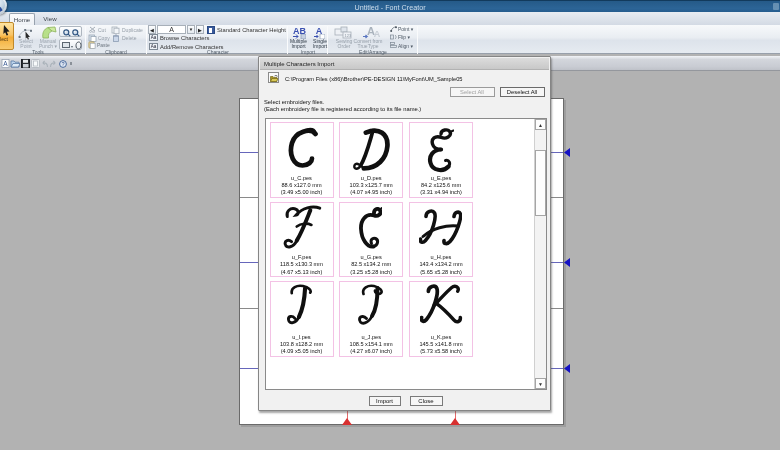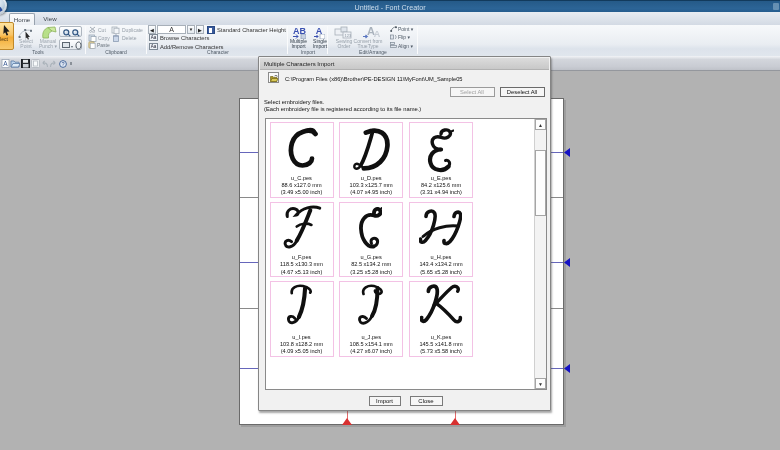--- a/index.html
+++ b/index.html
@@ -22,21 +22,21 @@
   <div class="abs" style="left:38px;top:2px;width:24px;height:11px;text-align:center;font-size:6.2px;color:#3c434c;line-height:10px;">View</div>
 </div>
 
 <div class="abs" style="left:-12px;top:-4.5px;width:19px;height:19px;border-radius:50%;background:radial-gradient(circle at 40% 30%,#ffffff,#e2e8ee 55%,#b8c2cc 80%,#98a4b0);box-shadow:1px 1px 2px rgba(0,0,0,.35);"></div>
 <div class="abs" style="left:-9.5px;top:-2px;width:14px;height:14px;border-radius:50%;background:radial-gradient(circle at 45% 30%,#eef4fa,#c6d6e4 50%,#8fa9c2);overflow:hidden;">
   <svg class="abs" style="left:7.5px;top:8.5px;" width="7" height="7" viewBox="0 0 7 7">
       <path d="M0 7 L0 2 L2.6 0 L5.4 4.6 L3 6.8 Z" fill="#2a4d9c"></path>
     </svg>
 </div>
 
-<div class="abs" id="ribbon" style="left:0;top:25px;width:780px;height:44px;background:linear-gradient(180deg,#f7f9fb 0%,#e9edf2 45%,#dde3eb 55%,#e6ebf1 100%);border-bottom:1px solid #98a0ab;font-size:5px;color:#4f5a66;padding-left:28px;">
+<div class="abs" id="ribbon" style="left:0;top:25px;width:780px;height:29px;background:linear-gradient(180deg,#f7f9fb 0%,#e9edf2 45%,#dde3eb 55%,#e6ebf1 100%);border-bottom:1px solid #98a0ab;font-size:5px;color:#4f5a66;padding-left:28px;">
 
   <div class="abs" style="left:85px;top:1px;width:1px;height:28px;background:#c3cad2;border-right:1px solid #fafbfc;"></div>
   <div class="abs" style="left:146px;top:1px;width:1px;height:28px;background:#c3cad2;border-right:1px solid #fafbfc;"></div>
   <div class="abs" style="left:287px;top:1px;width:1px;height:28px;background:#c3cad2;border-right:1px solid #fafbfc;"></div>
   <div class="abs" style="left:327px;top:1px;width:1px;height:28px;background:#c3cad2;border-right:1px solid #fafbfc;"></div>
   <div class="abs" style="left:417px;top:1px;width:1px;height:28px;background:#c3cad2;border-right:1px solid #fafbfc;"></div>
 
   <div class="abs" style="left:14px;top:24px;width:48px;text-align:center;">Tools</div>
   <div class="abs" style="left:92px;top:24px;width:48px;text-align:center;">Clipboard</div>
   <div class="abs" style="left:194px;top:24px;width:48px;text-align:center;">Character</div>

